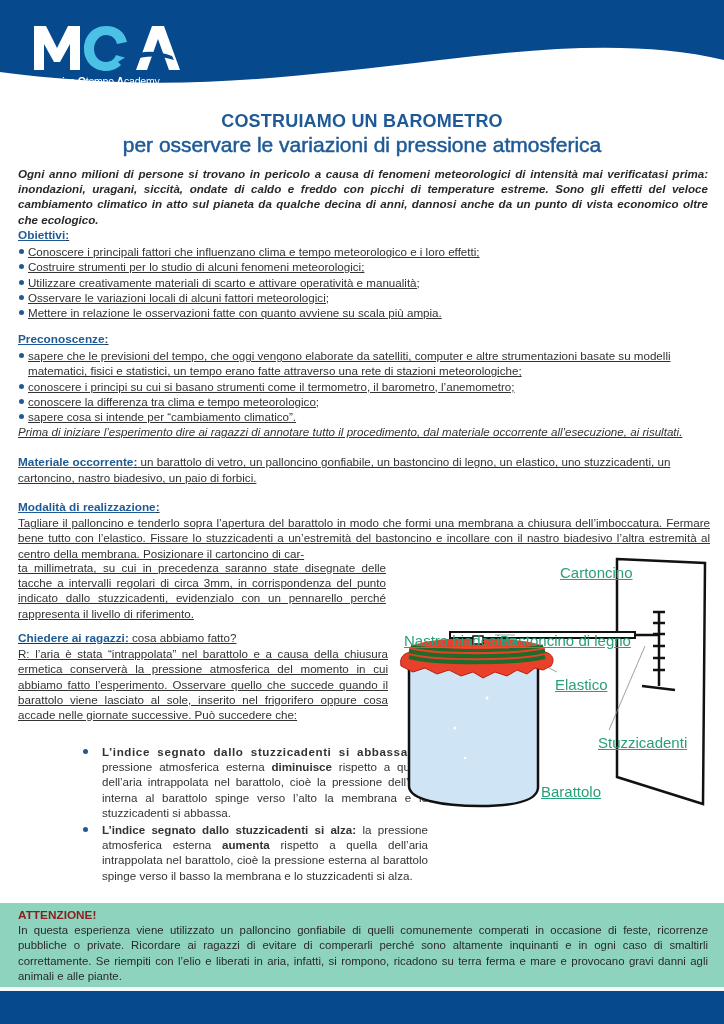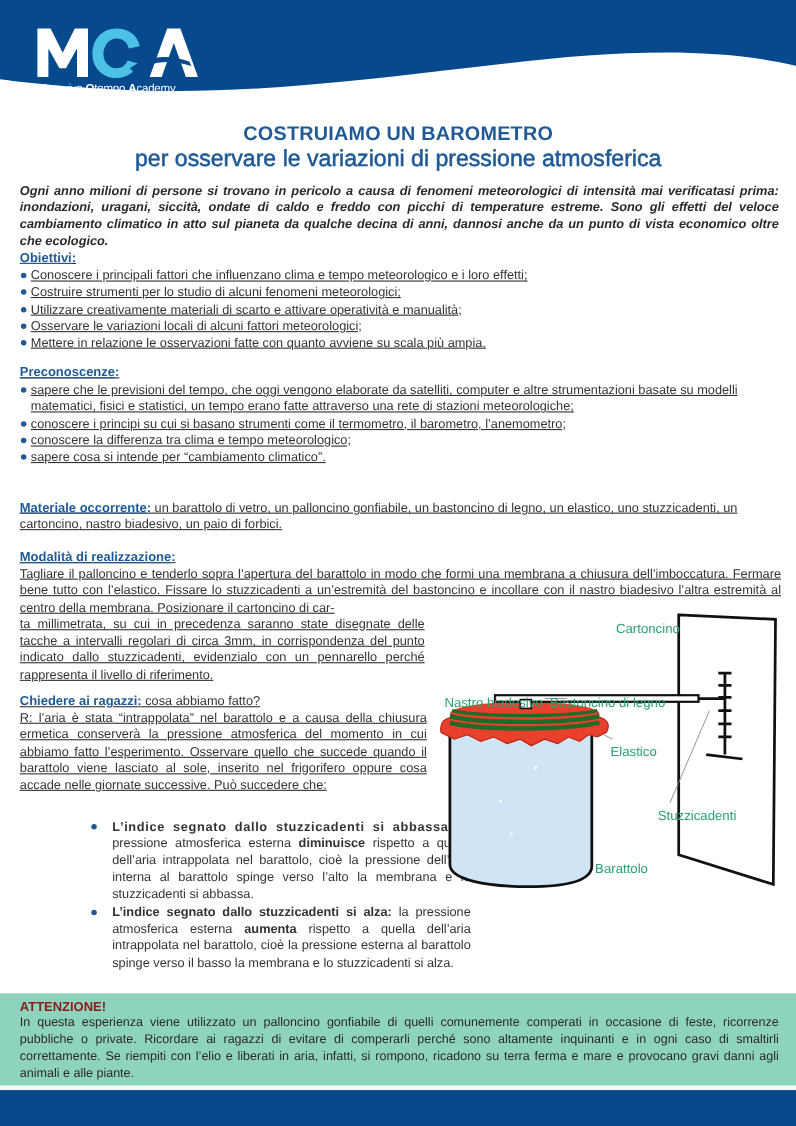--- a/index.html
+++ b/index.html
@@ -17,21 +17,21 @@
   .intro { position:absolute; left:18px; top:166px; width:690px; font-size:11.6px; line-height:15.2px; font-style:italic; font-weight:bold; text-align:justify; color:#2a2a2a; }
   .sec-title { color:#1f5a96; font-weight:bold; text-decoration:underline; font-size:11.8px; }
   .sec-title-plain { color:#1f5a96; font-weight:bold; font-size:11.8px; }
   .block { position:absolute; left:18px; width:692px; font-size:11.6px; line-height:15.2px; color:#333;text-decoration:underline; }
   ul.dots { list-style:none; margin:1px 0 0 0; padding:0; }
   ul.dots li { position:relative; padding-left:10px; }
   ul.dots li::before { content:""; position:absolute; left:1px; top:5px; width:5px; height:5px; border-radius:50%; background:#1f5a96; }
   .italic { font-style:italic; }
   .justify { text-align:justify; }
   .diagram { position:absolute; left:395px; top:548px; width:320px; height:270px; }
-  .diagram .lbl { position:absolute; font-size:12px; color:#2aa07a; white-space:nowrap; }
+  .diagram .lbl { position:absolute; font-size:15px; color:#2aa07a; white-space:nowrap;text-decoration:underline; }
   .big-list { position:absolute; left:40px; top:732px; width:348px; font-size:11.6px; line-height:15.4px; color:#333; text-align:justify; }
   .big-list li { position:relative; list-style:none; padding-left:22px; margin-bottom:1px; }
   .big-list li::before { content:""; position:absolute; left:3px; top:5px; width:5px; height:5px; border-radius:50%; background:#1f5a96; }
   .warn { position:absolute; left:0; top:903px; width:724px; height:84px; background:#8ed3bd; }
   .warn-inner { position:absolute; left:18px; top:5px; width:690px; font-size:11.4px; line-height:15.2px; color:#2a2a2a; }
   .warn-title { color:#8b1d1d; font-weight:bold; font-size:11.8px; }
   .sep { position:absolute; left:0; top:987px; width:724px; height:4px; background:#f3faf7; }
   .footer { position:absolute; left:0; top:991px; width:724px; height:33px; background:#06498c; }
 </style>
 </head>
@@ -74,20 +74,21 @@
 </div>
 
 <div class="block" style="top:331px;">
   <div><span class="sec-title">Preconoscenze</span><span class="sec-title-plain">:</span></div>
   <ul class="dots">
     <li>sapere che le previsioni del tempo, che oggi vengono elaborate da satelliti, computer e altre strumentazioni basate su modelli matematici, fisici e statistici, un tempo erano fatte attraverso una rete di stazioni meteorologiche;</li>
     <li>conoscere i principi su cui si basano strumenti come il termometro, il barometro, l’anemometro;</li>
     <li>conoscere la differenza tra clima e tempo meteorologico;</li>
     <li>sapere cosa si intende per “cambiamento climatico”.</li>
   </ul>
+  <div class="italic">Prima di iniziare l’esperimento dire ai ragazzi di annotare tutto il procedimento, dal materiale occorrente all’esecuzione, ai risultati.</div>
 </div>
 
 <div class="block" style="top:454px;">
   <span class="sec-title">Materiale occorrente</span><span class="sec-title-plain">:</span><span> un barattolo di vetro, un palloncino gonfiabile, un bastoncino di legno, un elastico, uno stuzzicadenti, un cartoncino, nastro biadesivo, un paio di forbici.</span>
 </div>
 
 <div class="block justify" style="top:499px;">
   <div><span class="sec-title">Modalità di realizzazione</span><span class="sec-title-plain">:</span></div>
   <div>Tagliare il palloncino e tenderlo sopra l’apertura del barattolo in modo che formi una membrana a chiusura dell’imboccatura. Fermare bene tutto con l’elastico. Fissare lo stuzzicadenti a un’estremità del bastoncino e incollare con il nastro biadesivo l’altra estremità al centro della membrana. Posizionare il cartoncino di car-</div>
 </div>

